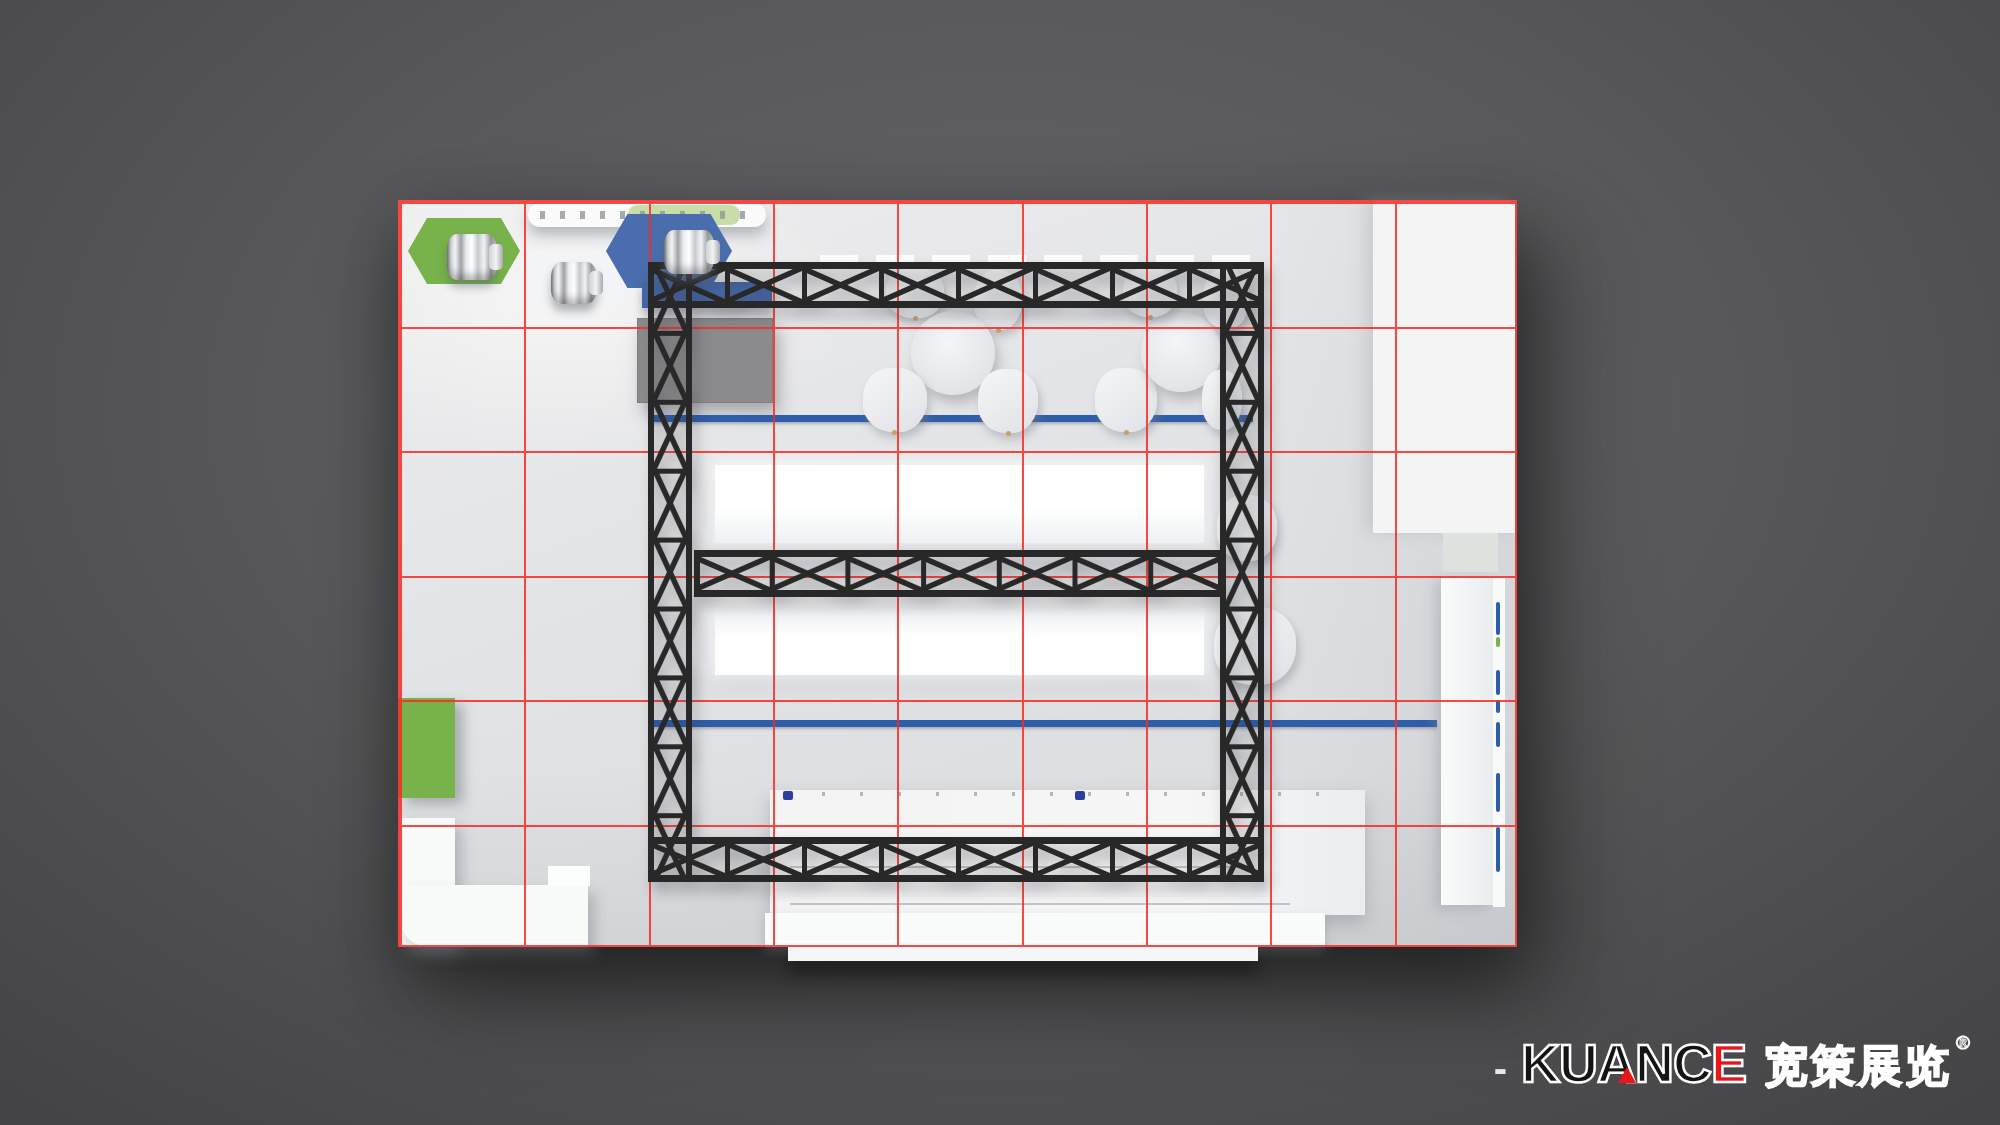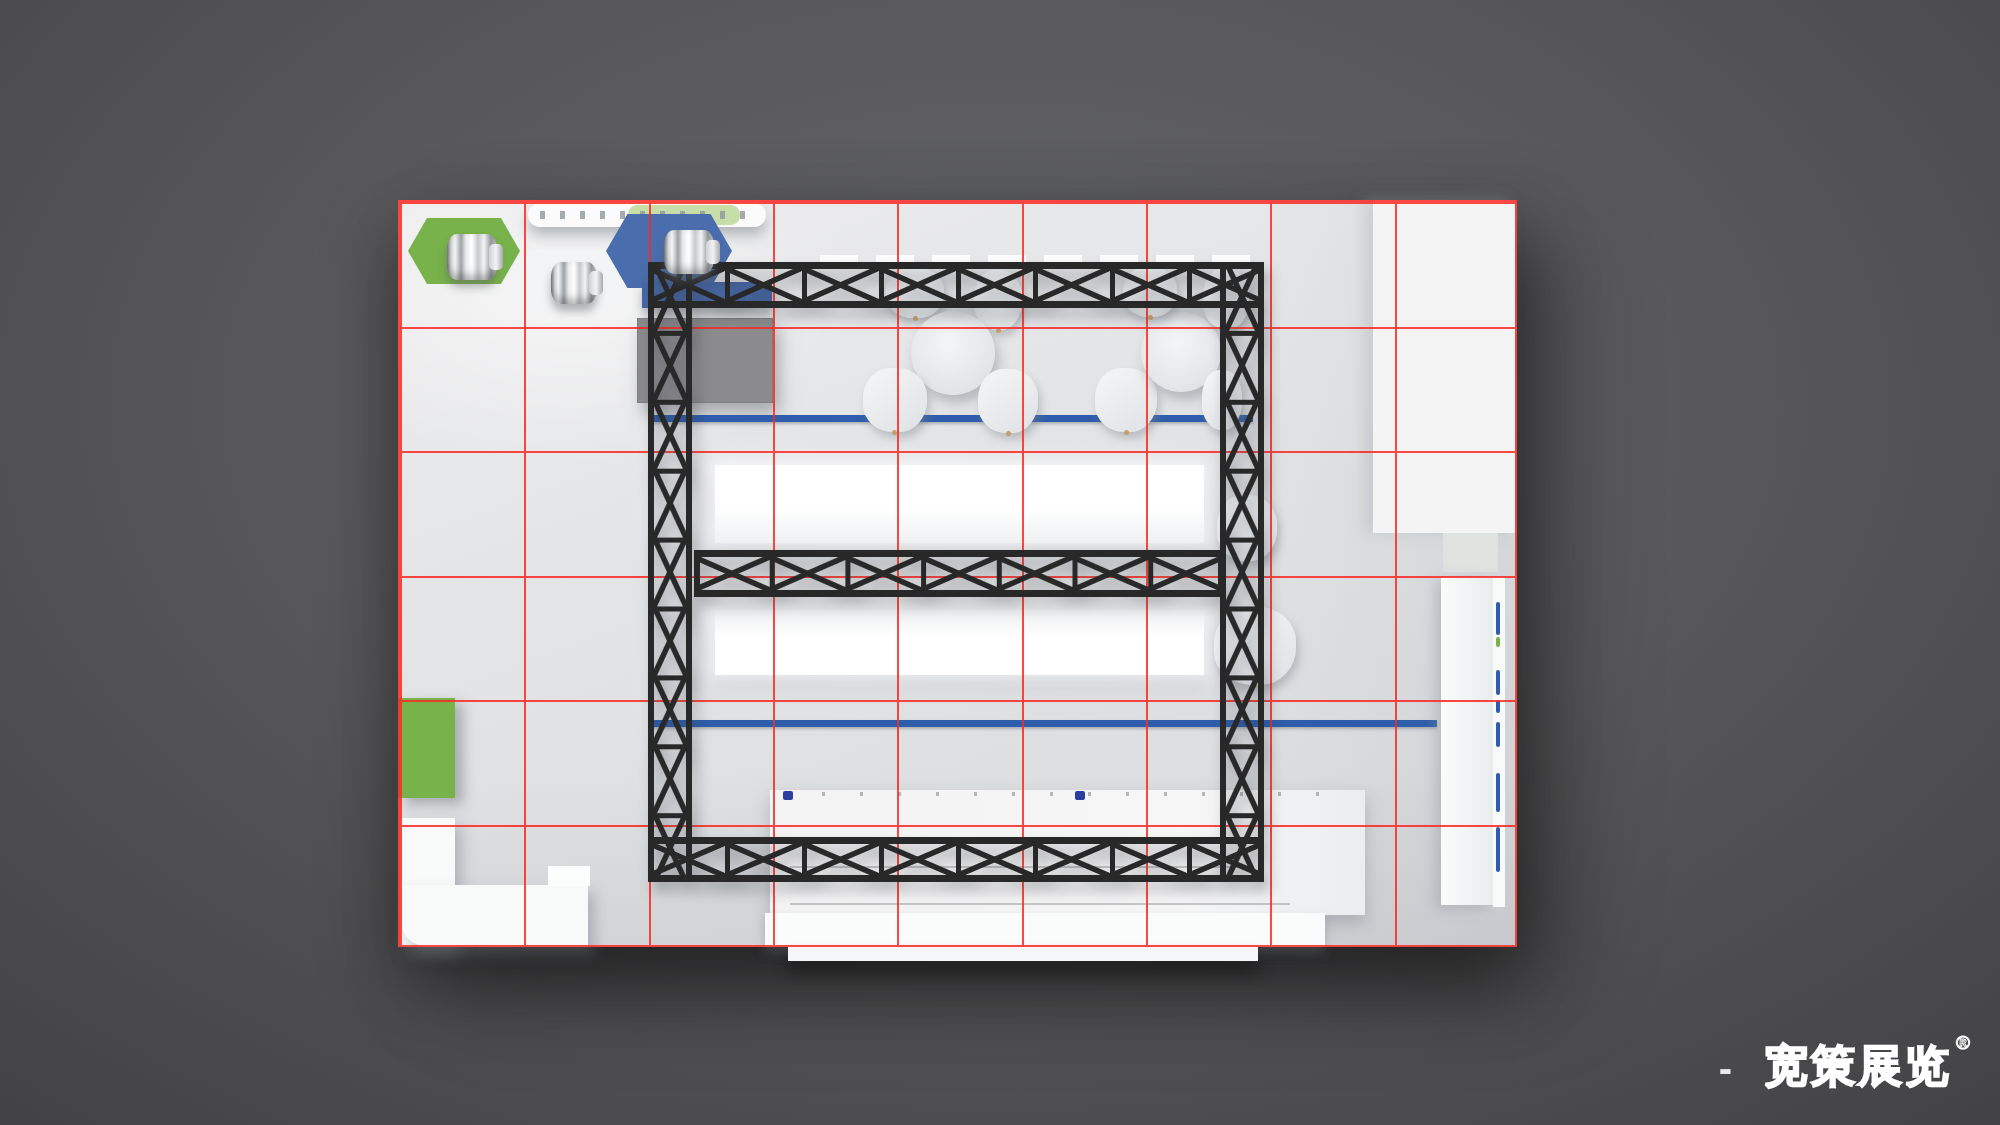--- a/index.html
+++ b/index.html
@@ -240,17 +240,21 @@
     </svg>
 
     <div class="abs cyl" style="left:49px;top:34px;width:50px;height:46px;"></div>
     <div class="abs cyl" style="left:153px;top:62px;width:46px;height:42px;"></div>
     <div class="abs cyl" style="left:266px;top:30px;width:50px;height:44px;"></div>
 
   </div>
 
   <div id="logo" class="abs">
     <span class="dash">-</span>
+    <span class="wordmark">
+      <span class="wm-black">KUANC</span><span class="wm-red">E</span>
+      <span class="a-triangle"></span>
+    </span>
     <span class="cnmark">宽策展览</span>
     <span class="regmark">®</span>
   </div>
 
 </div>
 
 </body></html>

